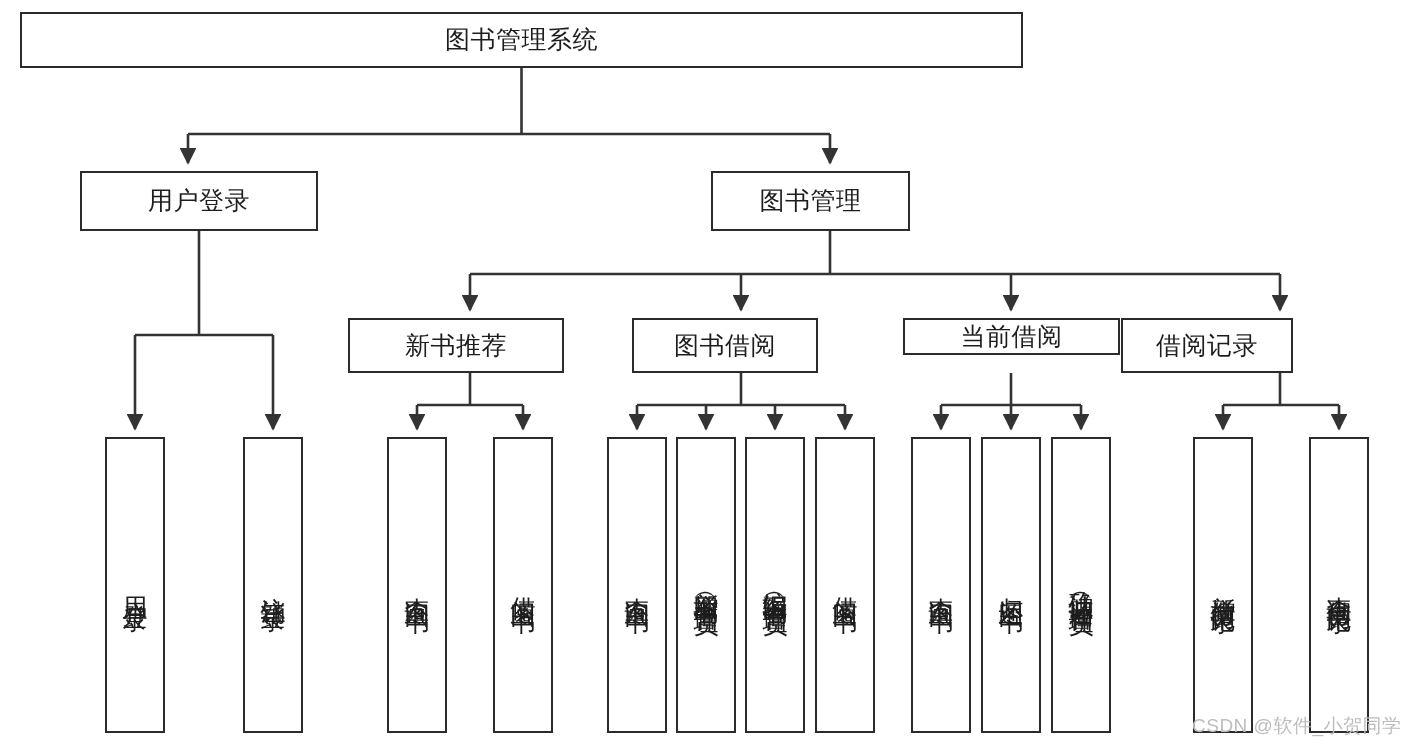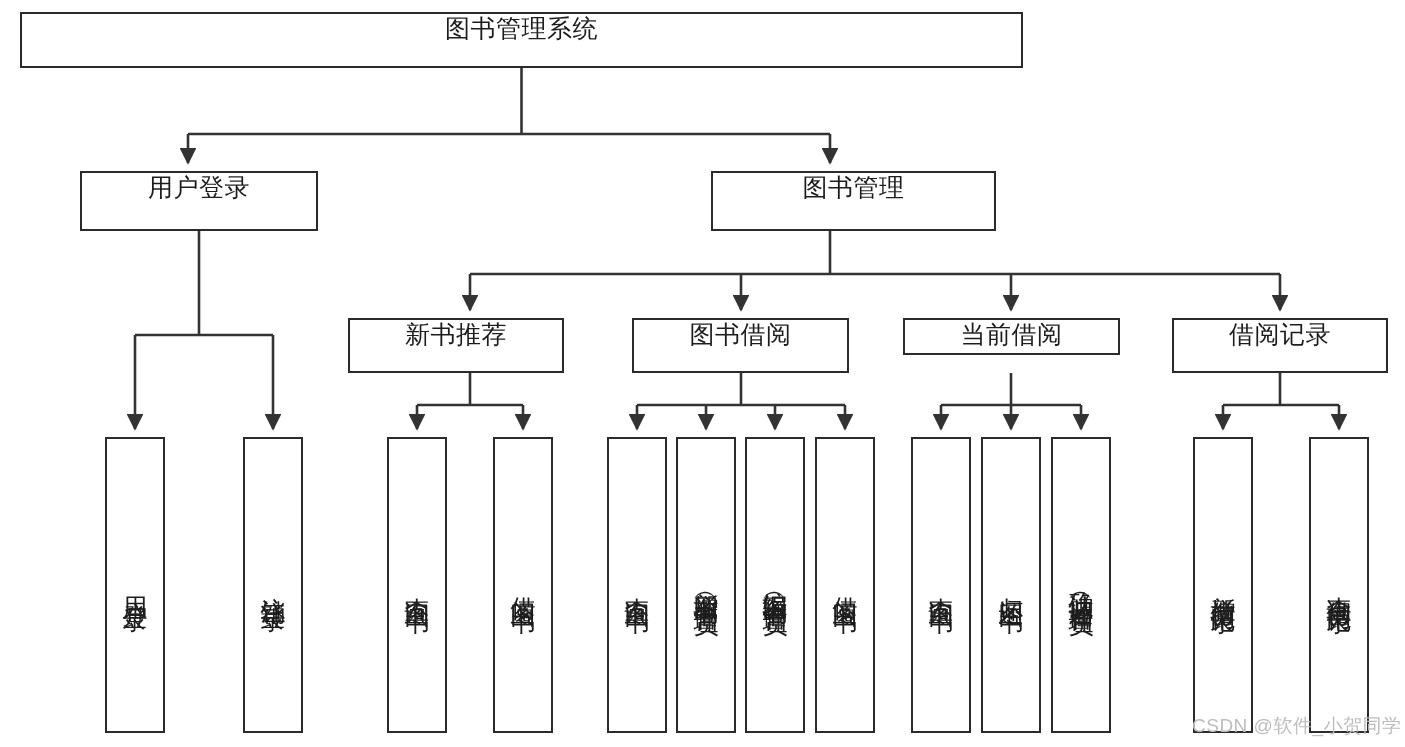--- a/index.html
+++ b/index.html
@@ -25,21 +25,21 @@
     width: 1405px;
     height: 747px;
     pointer-events: none;
   }
   .node {
     position: absolute;
     box-sizing: border-box;
     border: 2.5px solid #2b2b2b;
     background: #ffffff;
     display: flex;
-    align-items: flex-start;
+    align-items: center;
     justify-content: center;
     color: #1d1d1d;
   }
   .node .lbl {
     display: block;
     text-align: center;
     line-height: 1.18;
     white-space: nowrap;
   }
   
@@ -132,34 +132,34 @@
     </g>
   </svg>
 
   <div class="node horiz root" style="left:20px; top:12px; width:1003px; height:56px;">
     <span class="lbl">图书管理系统</span>
   </div>
 
   <div class="node horiz" style="left:80px; top:171px; width:238px; height:60px;">
     <span class="lbl">用户登录</span>
   </div>
-  <div class="node horiz" style="left:711px; top:171px; width:285px; height:60px;">
+  <div class="node horiz" style="left:711px; top:171px; width:199px; height:60px;">
     <span class="lbl">图书管理</span>
   </div>
 
   <div class="node horiz" style="left:348px; top:318px; width:216px; height:55px;">
     <span class="lbl">新书推荐</span>
   </div>
-  <div class="node horiz" style="left:632px; top:318px; width:217px; height:55px;">
+  <div class="node horiz" style="left:632px; top:318px; width:186px; height:55px;">
     <span class="lbl">图书借阅</span>
   </div>
   <div class="node horiz" style="left:903px; top:318px; width:217px; height:37px;">
     <span class="lbl">当前借阅</span>
   </div>
-  <div class="node horiz" style="left:1172px; top:318px; width:216px; height:55px;">
+  <div class="node horiz" style="left:1121px; top:318px; width:172px; height:55px;">
     <span class="lbl">借阅记录</span>
   </div>
 
   <div class="node vert" style="left:105px; top:437px; width:60px; height:296px;">
     <span class="lbl">用户登录</span>
   </div>
   <div class="node vert" style="left:243px; top:437px; width:60px; height:296px;">
     <span class="lbl">注销登录</span>
   </div>
 

